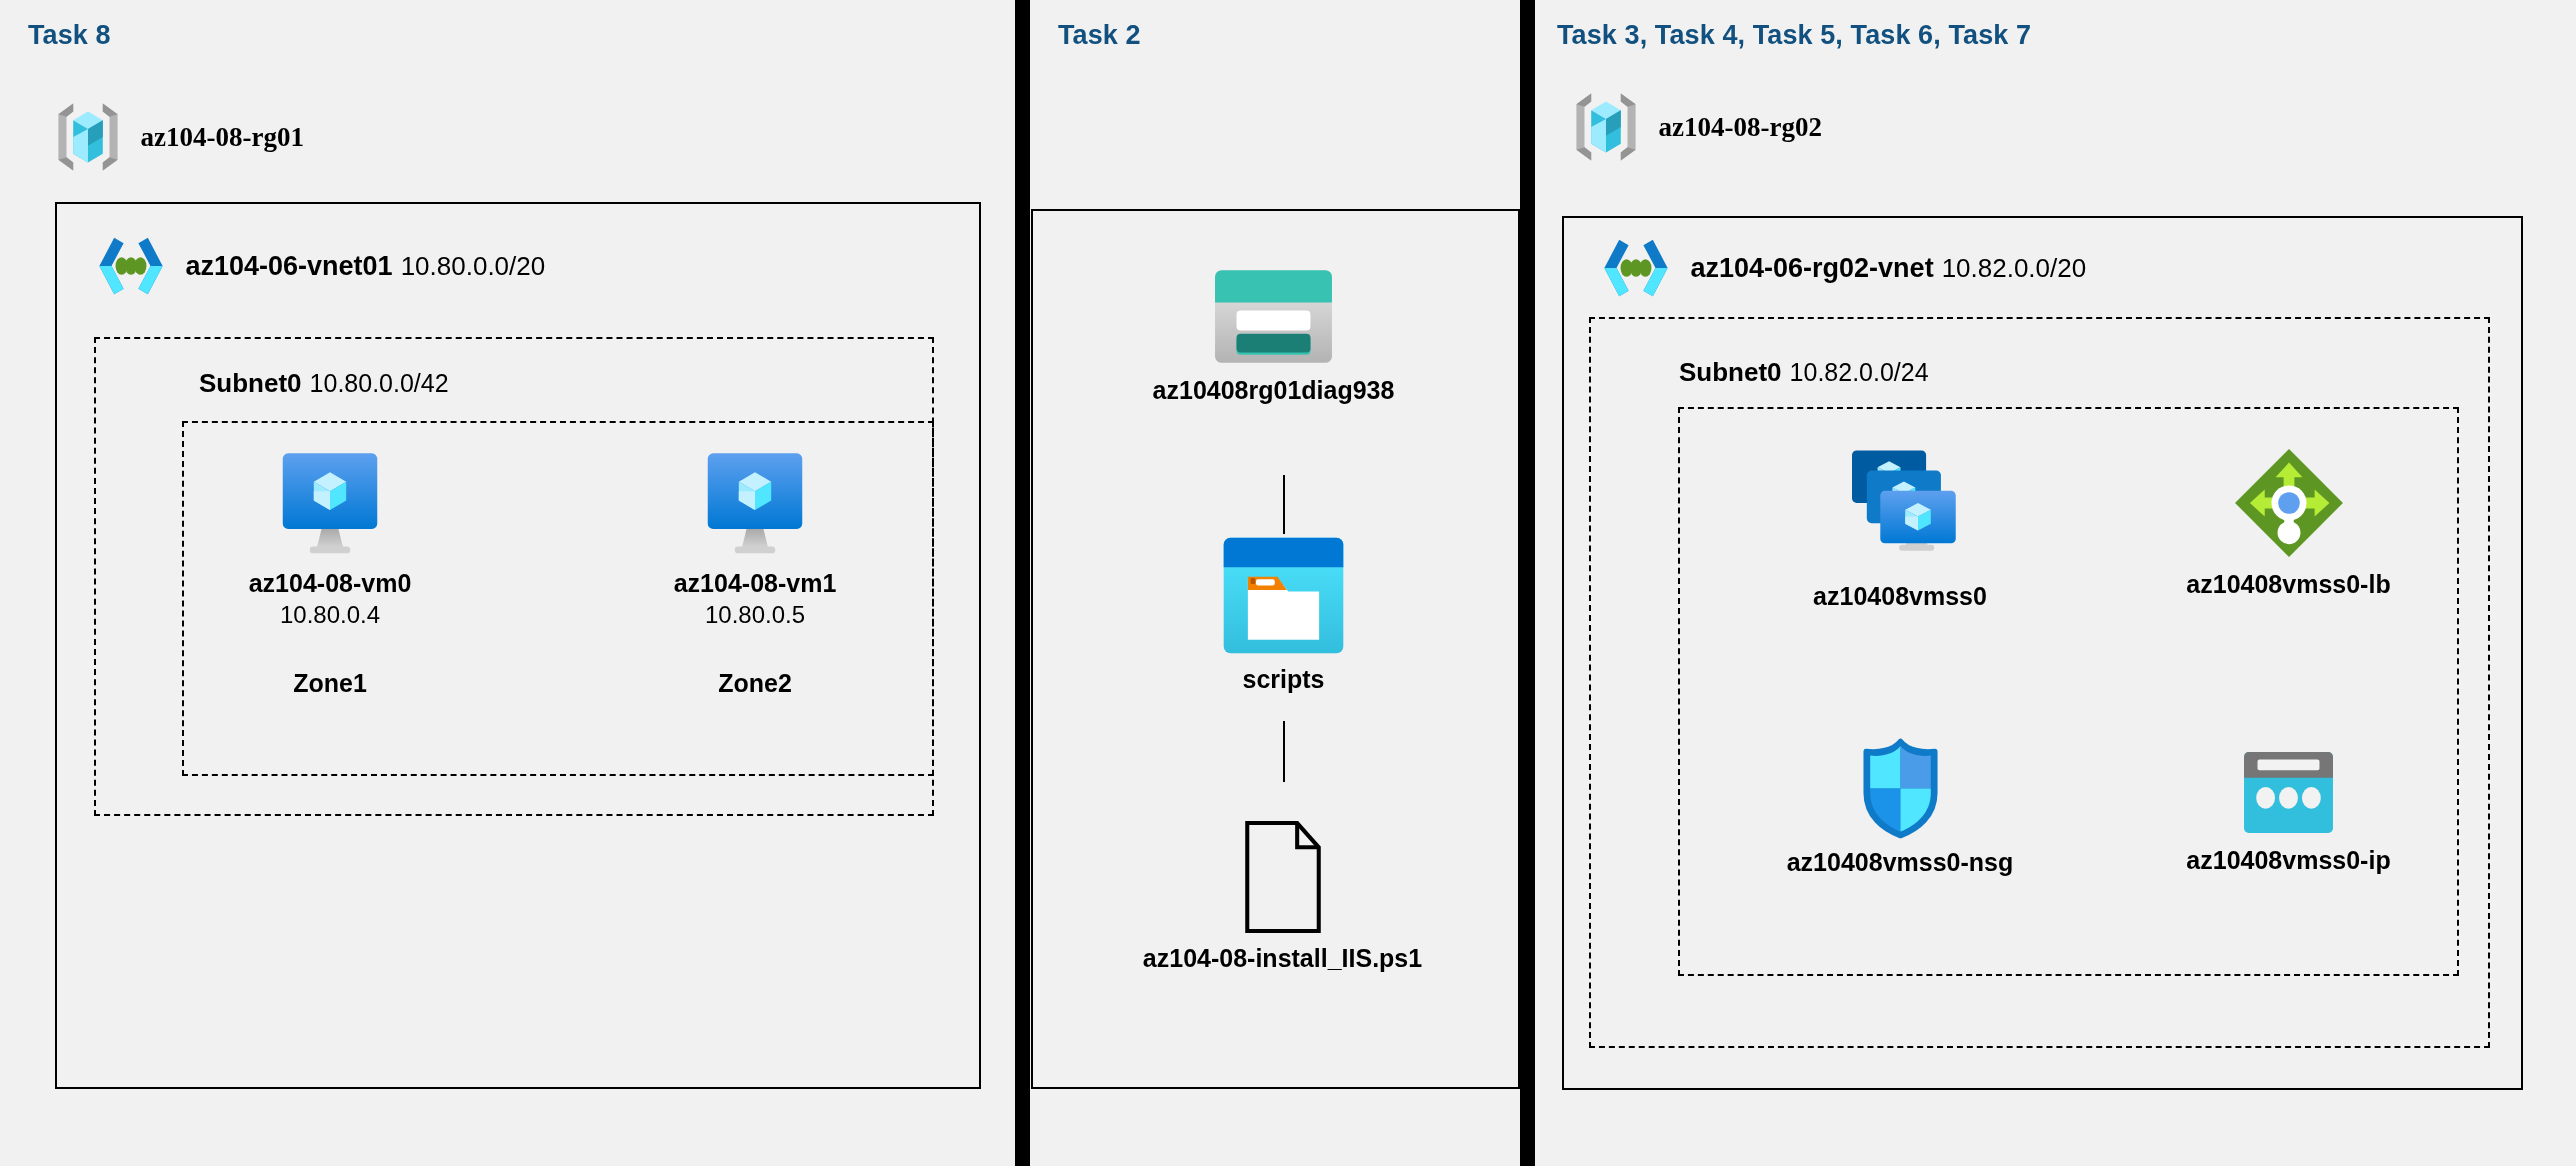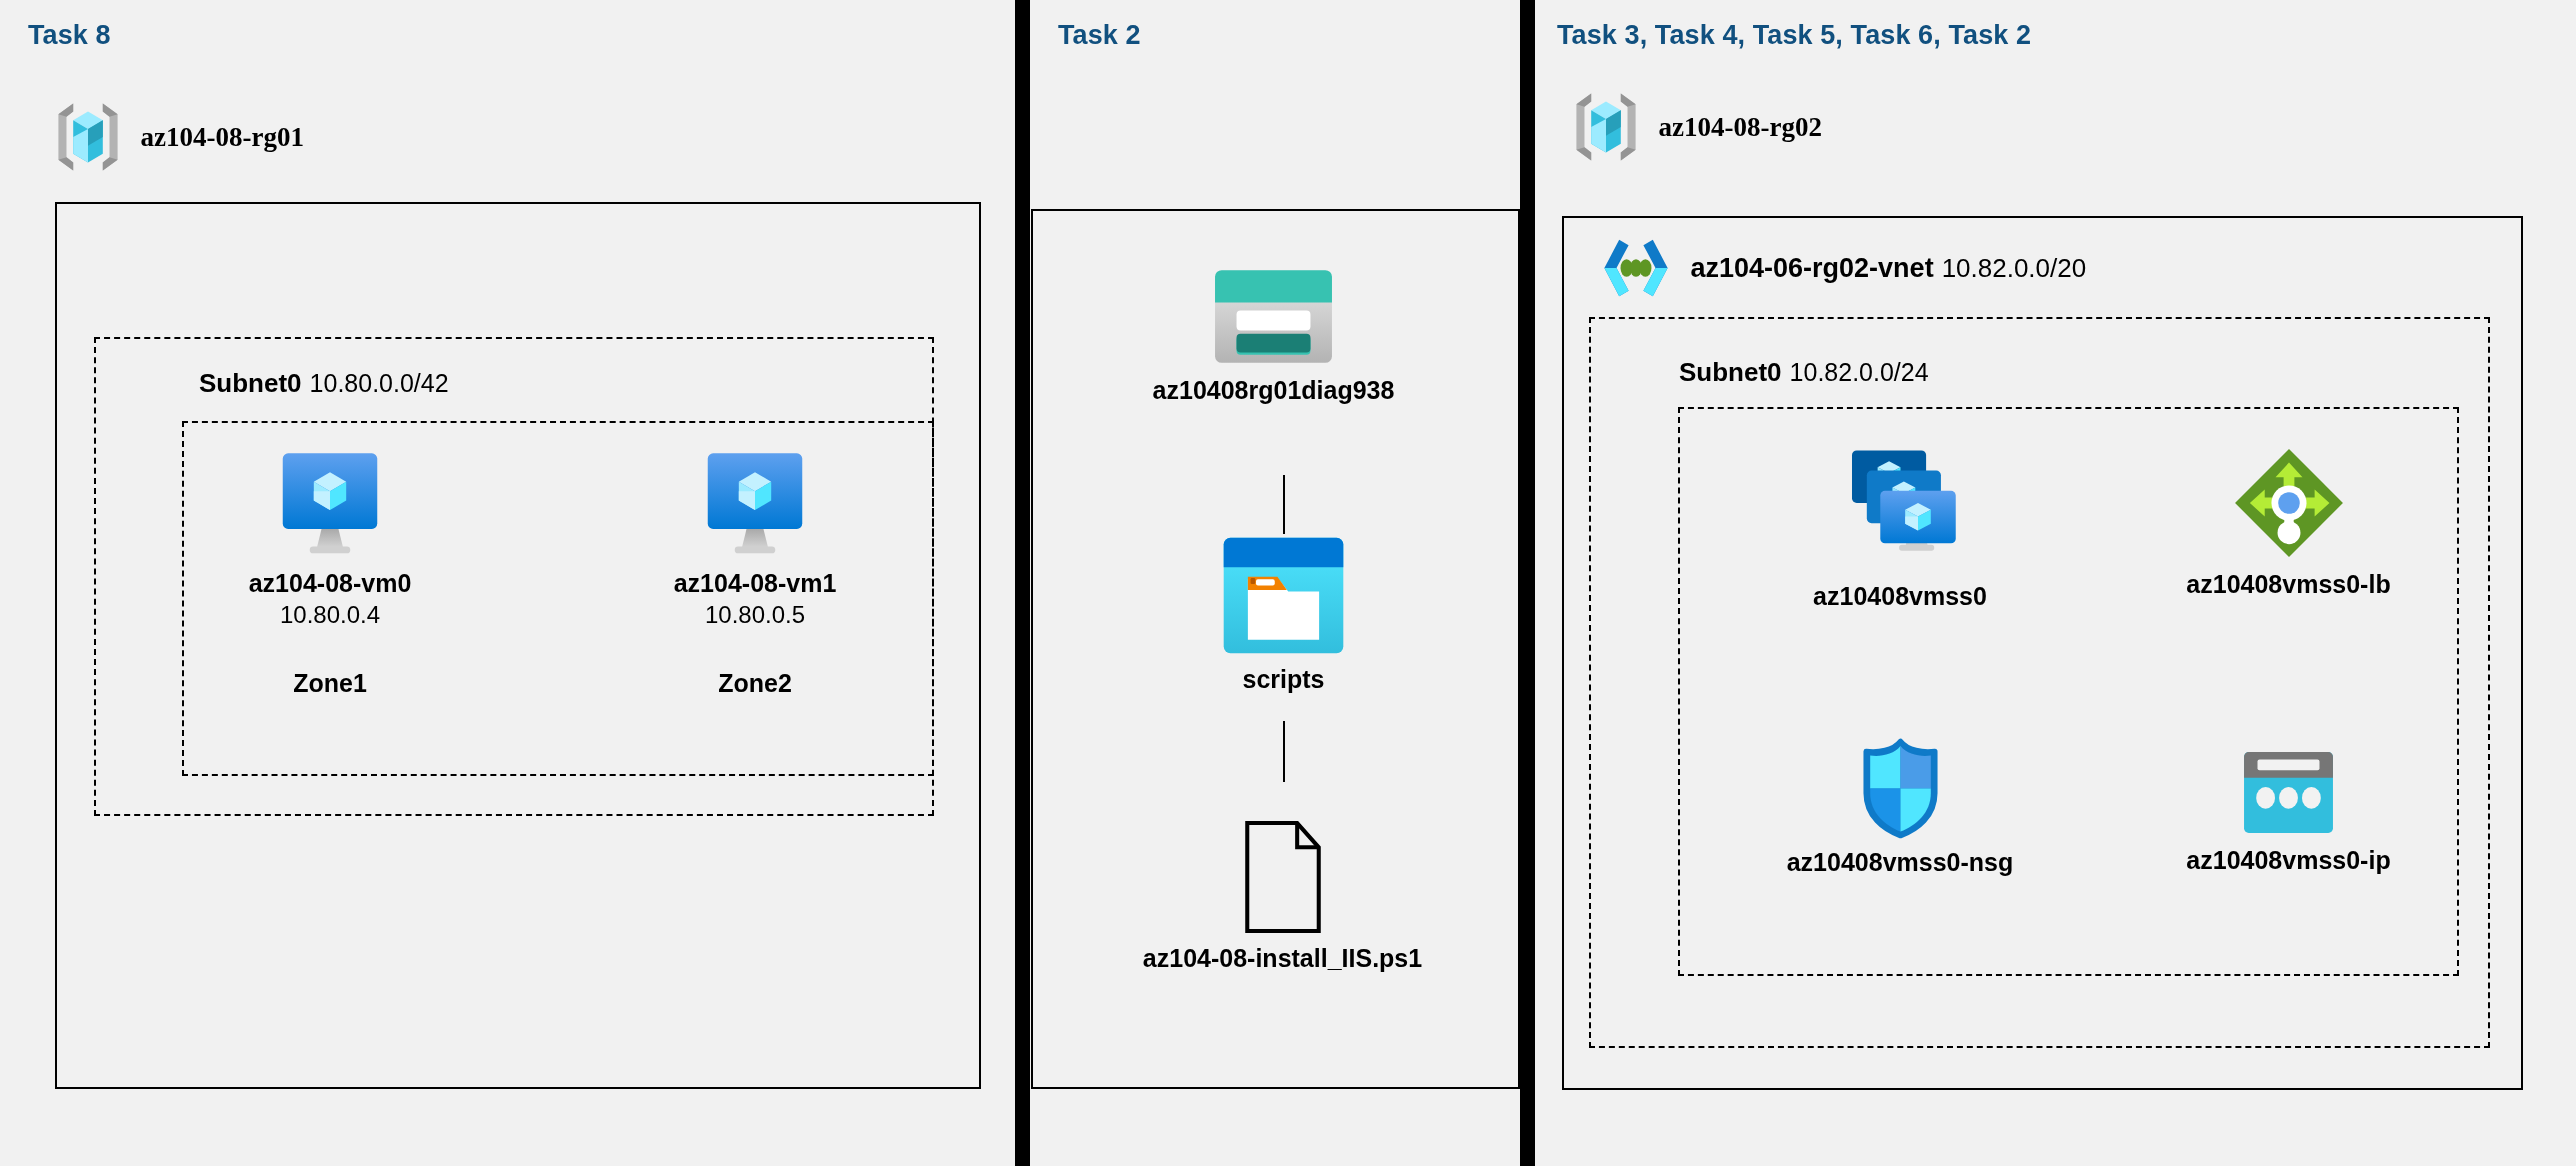--- a/index.html
+++ b/index.html
@@ -82,20 +82,34 @@
         <path d="M74 33 L74 83 L52 96 L52 46 Z" fill="#32bedd"></path>
         <path d="M30 58 L52 46 L52 96 L30 83 Z" fill="#9cebff"></path>
         <path d="M52 46 L74 33 L74 58 L52 71 Z" fill="#279fba"></path>
       </svg>
     </span>
     <span class="rg-name">az104-08-rg01</span>
   </div>
 
   <div class="solid-box" style="left:55px;top:202px;width:922px;height:883px;"></div>
 
+  <div class="vnet-head" style="left:94px;top:235px;">
+    <span>
+      <svg width="74" height="62" viewBox="0 0 110 92">
+        <path d="M30 4 L8 46 L30 88 L44 80 L26 46 L44 12 Z" fill="#0f7ac8"></path>
+        <path d="M8 46 L30 88 L44 80 L26 46 Z" fill="#50e6ff"></path>
+        <path d="M80 4 L102 46 L80 88 L66 80 L84 46 L66 12 Z" fill="#0f7ac8"></path>
+        <path d="M102 46 L80 88 L66 80 L84 46 Z" fill="#50e6ff"></path>
+        <ellipse cx="41" cy="46" rx="9" ry="13" fill="#5e9624"></ellipse>
+        <ellipse cx="55" cy="46" rx="9" ry="13" fill="#5e9624"></ellipse>
+        <ellipse cx="69" cy="46" rx="9" ry="13" fill="#5e9624"></ellipse>
+      </svg>
+    </span>
+    <span><span class="vnet-name">az104-06-vnet01</span><span class="vnet-cidr">10.80.0.0/20</span></span>
+  </div>
 
   <div class="dash-box" style="left:94px;top:337px;width:836px;height:475px;"></div>
 
   <div class="subnet-label" style="left:199px;top:368px;">
     <span class="subnet-name">Subnet0</span><span class="subnet-cidr">10.80.0.0/42</span>
   </div>
 
   <div class="dash-box-fine" style="left:182px;top:421px;width:748px;height:351px;"></div>
 
   <div class="node" style="left:256px;top:452px;width:148px;">
@@ -206,21 +220,21 @@
   <div class="node" style="left:1062px;top:819px;width:441px;justify-content:space-between;">
     <span>
       <svg width="88" height="116" viewBox="0 0 130 172">
         <path d="M12 6 L86 6 L118 42 L118 166 L12 166 Z" fill="#f1f1f1" stroke="#000000" stroke-width="6" stroke-linejoin="miter"></path>
         <path d="M86 6 L86 42 L118 42" fill="none" stroke="#000000" stroke-width="6"></path>
       </svg>
     </span>
     <span class="node-label">az104-08-install_IIS.ps1</span>
   </div>
 
-  <div class="task-title" style="left:1557px;top:20px;">Task 3, Task 4, Task 5, Task 6, Task 2</div>
+  <div class="task-title" style="left:1557px;top:20px;">Task 3, Task 4, Task 5, Task 6, Task 7</div>
 
   <div class="rg-head" style="left:1571px;top:88px;">
     <span>
       <svg width="70" height="78" viewBox="0 0 104 116">
         <path d="M30 8 L8 24 L8 92 L30 108 L30 96 L20 88 L20 28 L30 20 Z" fill="#b3b3b3"></path>
         <path d="M30 8 L8 24 L20 28 L30 20 Z" fill="#949494"></path>
         <path d="M8 92 L30 108 L30 96 L20 88 Z" fill="#949494"></path>
         <path d="M74 8 L96 24 L96 92 L74 108 L74 96 L84 88 L84 28 L74 20 Z" fill="#b3b3b3"></path>
         <path d="M74 8 L96 24 L84 28 L74 20 Z" fill="#949494"></path>
         <path d="M96 92 L74 108 L74 96 L84 88 Z" fill="#949494"></path>

